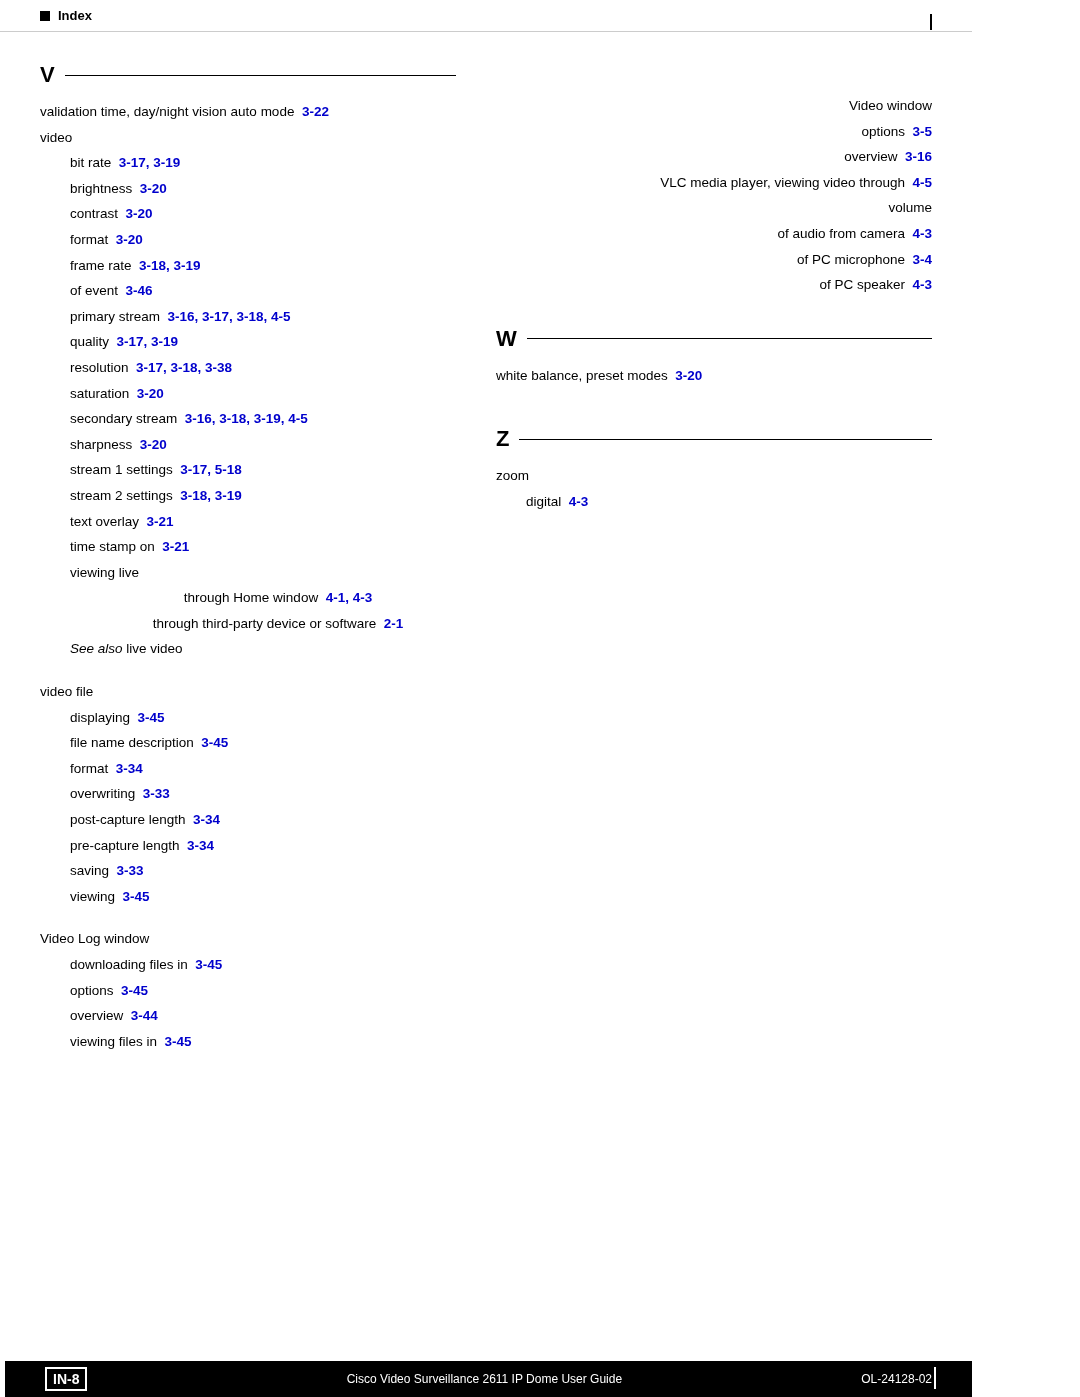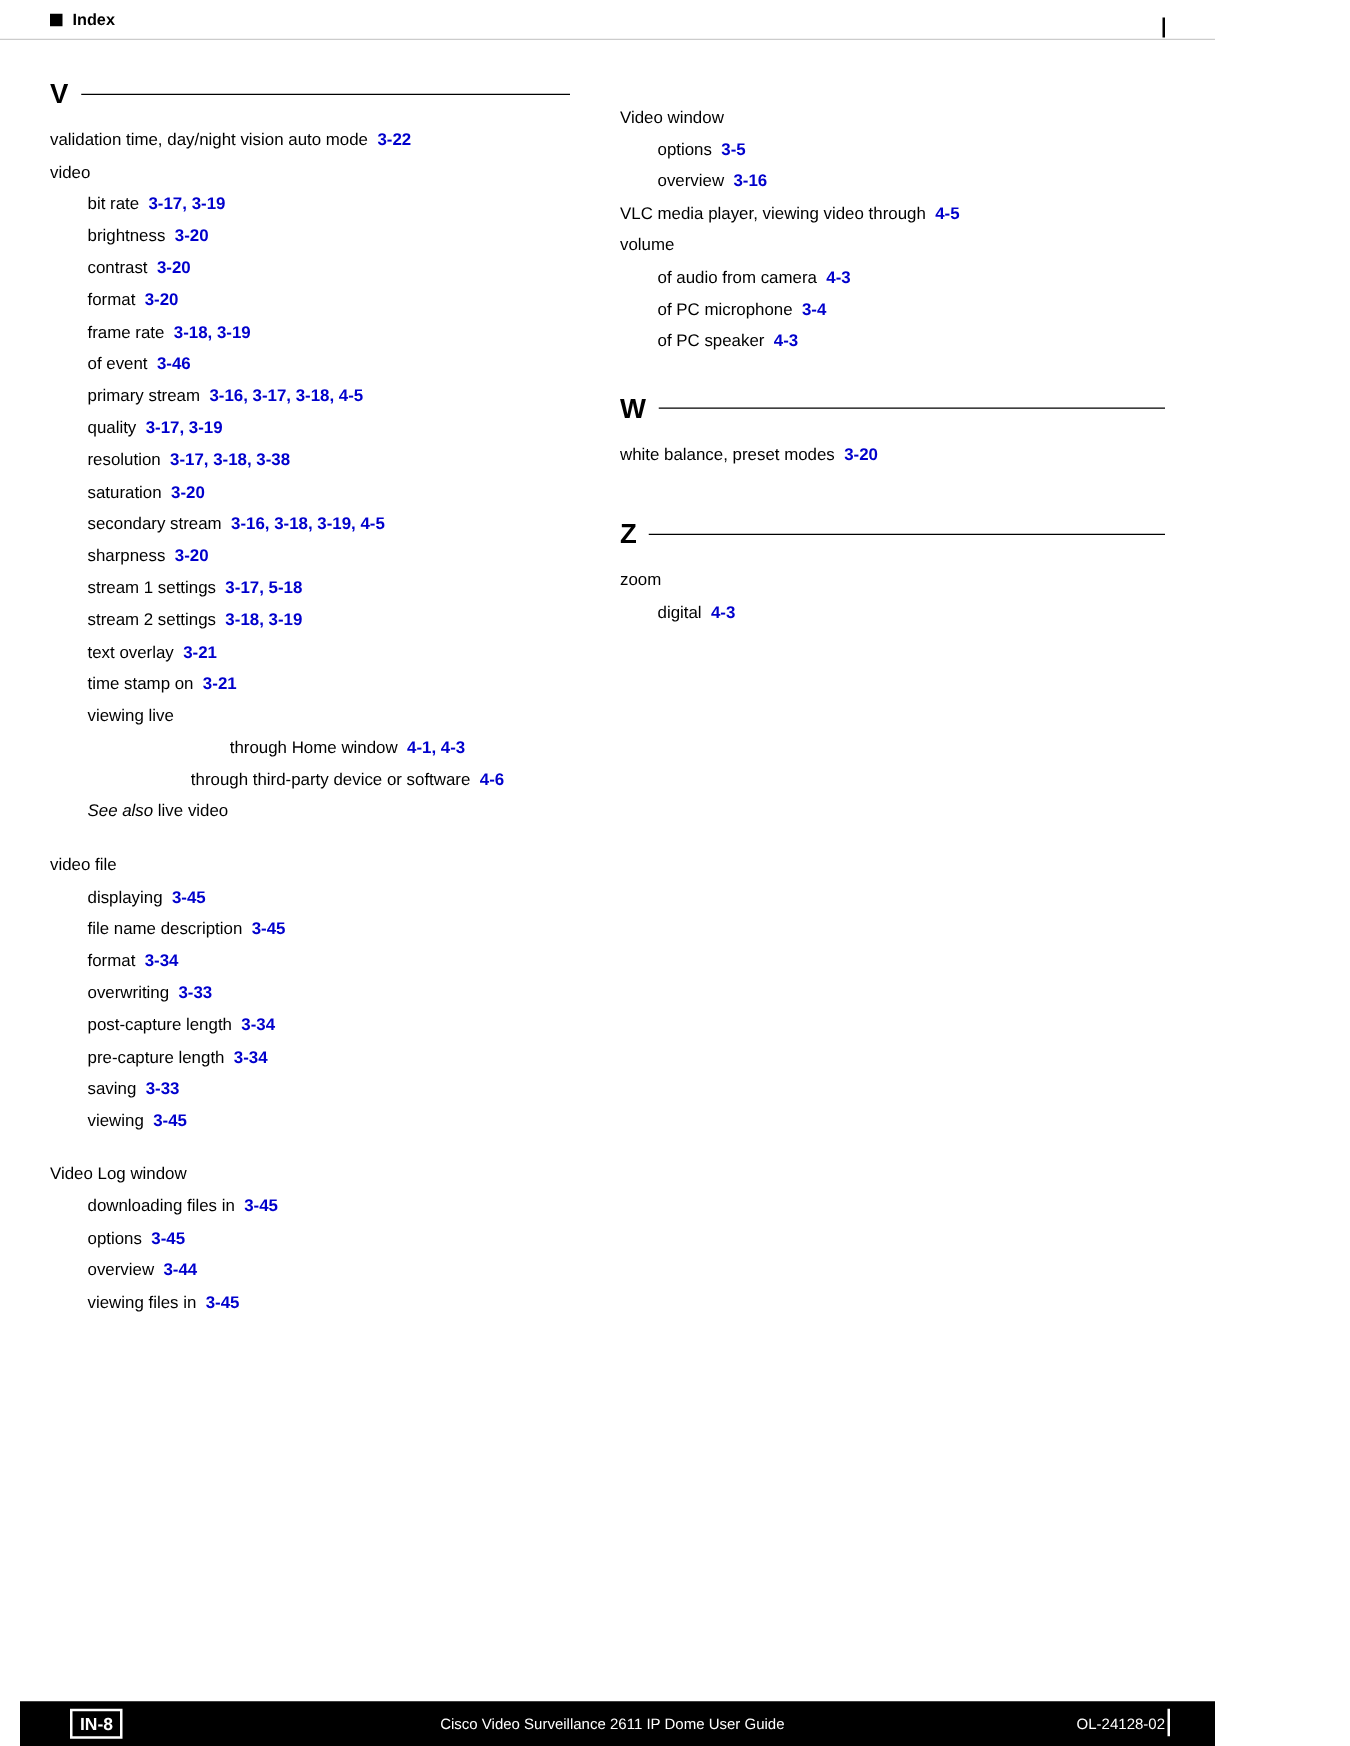--- a/index.html
+++ b/index.html
@@ -128,21 +128,21 @@
     }
 
     .section-space {
       margin-top: 20px;
     }
 
     
     .footer {
       position: absolute;
       bottom: 0;
-      left: 16px;
+      left: 5px;
       right: 0;
       display: flex;
       align-items: center;
       background: #000;
       padding: 6px 40px;
     }
 
     .footer-badge {
       background: #000;
       color: #fff;
@@ -271,21 +271,21 @@
 
         <div class="index-entry entry-level-1">
           <span class="entry-text">viewing live</span>
         </div>
 
         <div class="index-entry entry-level-2">
           <span class="entry-text">through Home window&nbsp;&nbsp;</span><span class="page-ref">4-1, 4-3</span>
         </div>
 
         <div class="index-entry entry-level-2">
-          <span class="entry-text">through third-party device or software&nbsp;&nbsp;</span><span class="page-ref">4-6</span>
+          <span class="entry-text">through third-party device or software&nbsp;&nbsp;</span><span class="page-ref">2-1</span>
         </div>
 
         <div class="index-entry entry-level-1">
           <span class="entry-text entry-italic">See also</span><span class="entry-text"> live video</span>
         </div>
 
         <div class="index-entry entry-level-0 section-space">
           <span class="entry-text">video file</span>
         </div>
 
@@ -339,21 +339,21 @@
 
         <div class="index-entry entry-level-1">
           <span class="entry-text">viewing files in&nbsp;&nbsp;</span><span class="page-ref">3-45</span>
         </div>
 
       </div>
     </div>
 
     <div class="right-column">
 
-      <div style="margin-top: 20px; margin-bottom: 20px;">
+      <div style="margin-top: 32px; margin-bottom: 20px; text-align: right;">
 
         <div class="index-entry entry-level-0">
           <span class="entry-text">Video window</span>
         </div>
 
         <div class="index-entry entry-level-1">
           <span class="entry-text">options&nbsp;&nbsp;</span><span class="page-ref">3-5</span>
         </div>
 
         <div class="index-entry entry-level-1">

